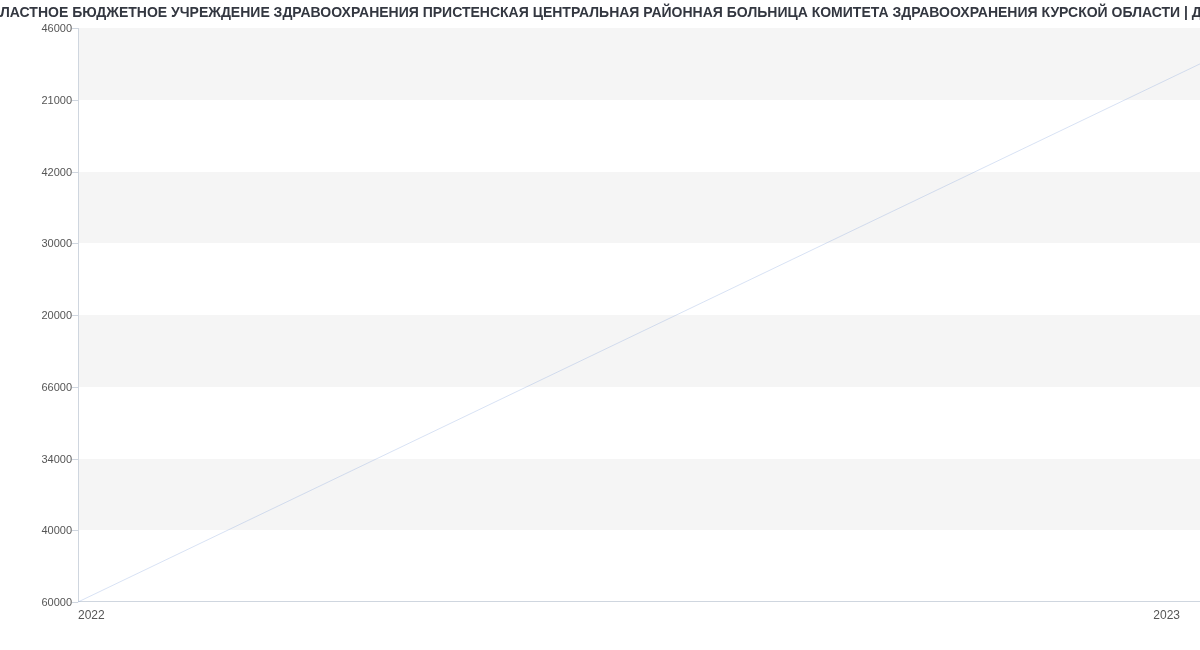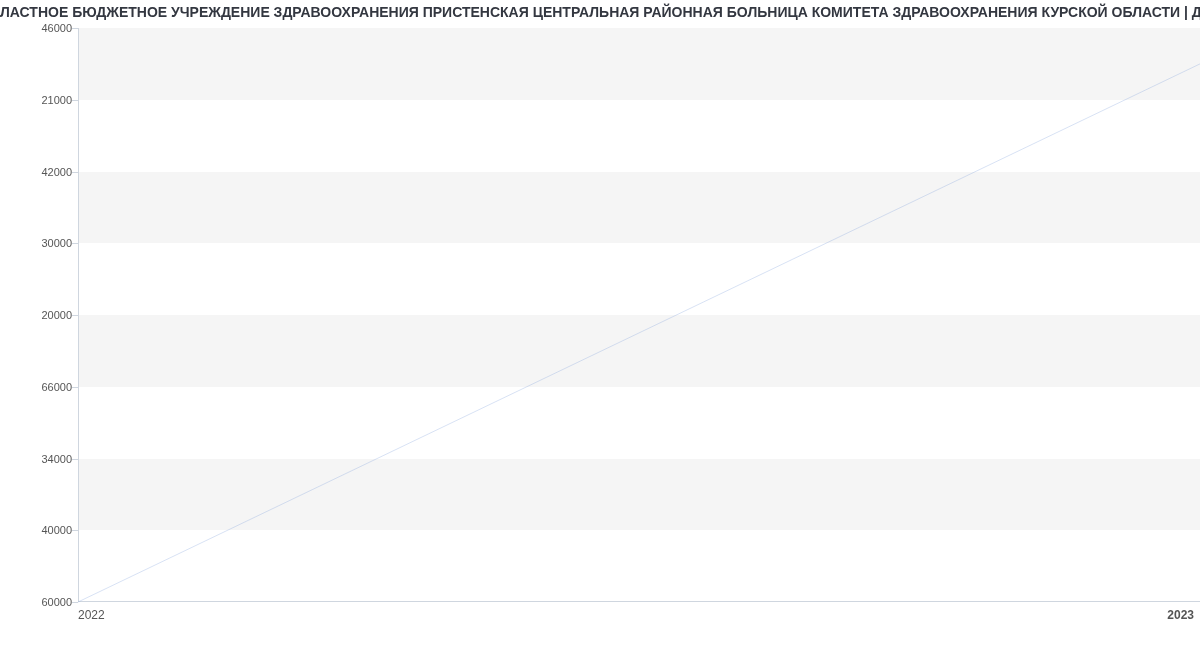--- a/index.html
+++ b/index.html
@@ -123,14 +123,14 @@
     <div class="axis-line" style="left:0; top:0; bottom:0; width:1px;"></div>
 
     <div class="axis-line" style="left:0; right:0; bottom:0; height:1px;"></div>
 
     <svg class="line-svg" viewBox="0 0 100 100" preserveAspectRatio="none">
       <line x1="0" y1="100" x2="100" y2="6.25" stroke="#7c9ed9" stroke-width="0.3" vector-effect="non-scaling-stroke"></line>
     </svg>
   </div>
 
   <div class="x-tick-label" style="left:78px; transform:translateX(0);">2022</div>
-  <div class="x-tick-label" style="right:6px; transform:none;font-weight:bold;">2023</div>
+  <div class="x-tick-label" style="right:20px; transform:none;">2023</div>
 </div>
 
 </body></html>

